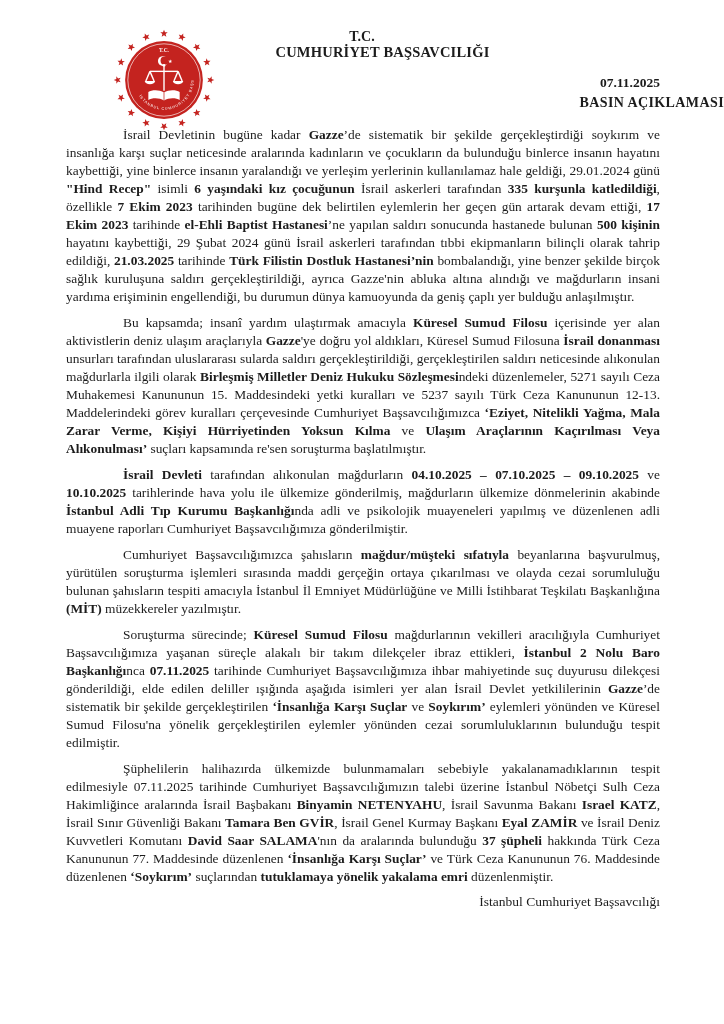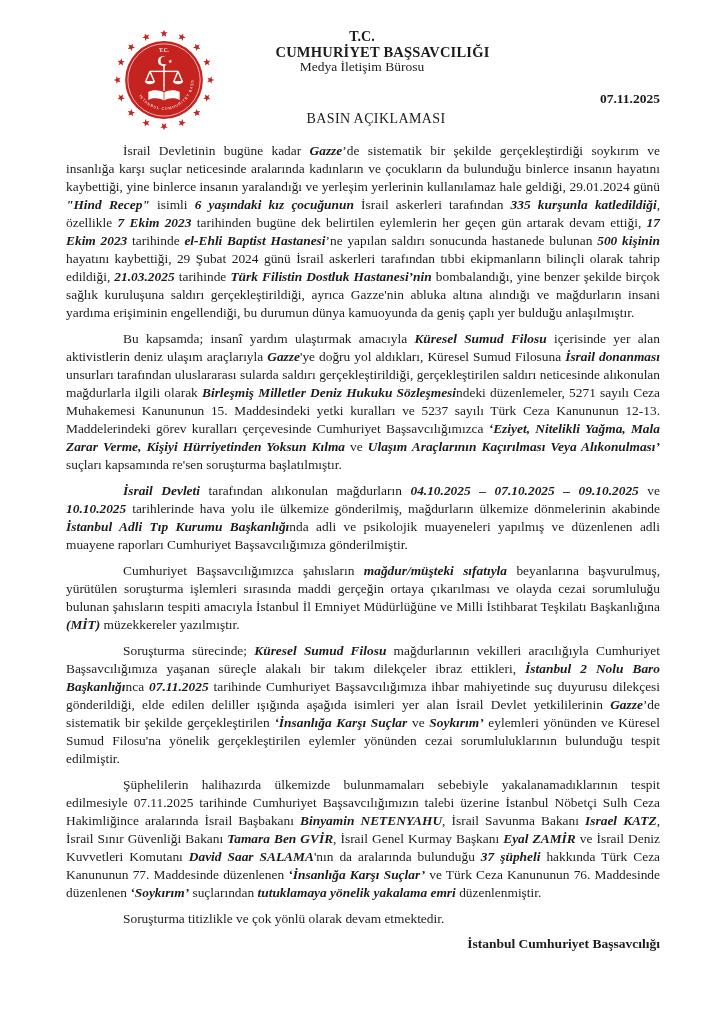--- a/index.html
+++ b/index.html
@@ -19,35 +19,35 @@
     padding-top:30px;text-align:center;line-height:14.5px;
   }
   .lh-tc,.lh-city,.lh-office{font-weight:bold;font-size:14px;}
   .lh-office{font-size:14.5px;letter-spacing:.2px;padding-left:41px;}
   .lh-bureau{font-size:13.5px;margin-top:1px;}
   .date-line{
     text-align:right;padding-right:64px;margin-top:16px;
     font-weight:bold;font-size:13.5px;
   }
   .doc-title{
-    text-align:center;font-weight:normal;font-size:14px;
+    text-align:right;font-weight:bold;font-size:14px;
     letter-spacing:.4px;margin-top:4px;padding-left:28px;
   }
   .doc-body{
     margin:15px 64px 0 66px;
     font-size:13.4px;line-height:18px;
     text-align:justify;
   }
   .doc-body p.para{
     margin:0 0 8px 0;text-indent:57px;
   }
-  .doc-body .b{font-weight:bold;font-style:italic;}
+  .doc-body .b{font-weight:bold;}
   .doc-body .i{}
   .signature{
-    text-align:right;font-weight:bold;font-size:13.5px;
+    text-align:right;font-weight:normal;font-size:13.5px;
     margin:8px 64px 0 0;
   }
 </style>
 </head>
 <body>
 
 <div class="page">
 
   <div class="logo">
     <svg viewBox="0 0 100 100" width="108" height="108" aria-hidden="true">
@@ -102,32 +102,30 @@
 
       <text font-size="3.4" fill="#ffffff" letter-spacing="0.9" font-family="Liberation Sans, sans-serif">
         <textPath href="#innerArcBottom" startOffset="18%">İSTANBUL  CUMHURİYET  BAŞSAVCILIĞI</textPath>
       </text>
     </svg>
   </div>
 
   <div class="letterhead">
     <div class="lh-tc">T.C.</div>
     <div class="lh-office">CUMHURİYET BAŞSAVCILIĞI</div>
-    <div class="lh-bureau">Medya İletişim Bürosu</div>
   </div>
 
   <div class="date-line">07.11.2025</div>
 
   <div class="doc-title">BASIN AÇIKLAMASI</div>
 
   <div class="doc-body" id="doc-body">
       <p class="para"><span>İsrail Devletinin bugüne kadar </span><span class="b">Gazze</span><span>’de sistematik bir şekilde gerçekleştirdiği soykırım ve insanlığa karşı suçlar neticesinde aralarında kadınların ve çocukların da bulunduğu binlerce insanın hayatını kaybettiği, yine binlerce insanın yaralandığı ve yerleşim yerlerinin kullanılamaz hale geldiği, 29.01.2024 günü </span><span class="b">"Hind Recep"</span><span> isimli </span><span class="b">6 yaşındaki kız çocuğunun</span><span> İsrail askerleri tarafından </span><span class="b">335 kurşunla katledildiği</span><span>, özellikle </span><span class="b">7 Ekim 2023</span><span> tarihinden bugüne dek belirtilen eylemlerin her geçen gün artarak devam ettiği, </span><span class="b">17 Ekim 2023</span><span> tarihinde </span><span class="b">el-Ehli Baptist Hastanesi</span><span>’ne yapılan saldırı sonucunda hastanede bulunan </span><span class="b">500 kişinin</span><span> hayatını kaybettiği, 29 Şubat 2024 günü İsrail askerleri tarafından tıbbi ekipmanların bilinçli olarak tahrip edildiği, </span><span class="b">21.03.2025</span><span> tarihinde </span><span class="b">Türk Filistin Dostluk Hastanesi’nin</span><span> bombalandığı, yine benzer şekilde birçok sağlık kuruluşuna saldırı gerçekleştirildiği, ayrıca Gazze'nin abluka altına alındığı ve mağdurların insani yardıma erişiminin engellendiği, bu durumun dünya kamuoyunda da geniş çaplı yer bulduğu anlaşılmıştır.</span></p>
       <p class="para"><span class="i">Bu kapsamda</span><span>; insanî yardım ulaştırmak amacıyla </span><span class="b">Küresel Sumud Filosu</span><span> içerisinde yer alan aktivistlerin deniz ulaşım araçlarıyla </span><span class="b">Gazze</span><span>'ye doğru yol aldıkları, Küresel Sumud Filosuna </span><span class="b">İsrail donanması</span><span> unsurları tarafından uluslararası sularda saldırı gerçekleştirildiği, gerçekleştirilen saldırı neticesinde alıkonulan mağdurlarla ilgili olarak </span><span class="b">Birleşmiş Milletler Deniz Hukuku Sözleşmesi</span><span>ndeki düzenlemeler, 5271 sayılı Ceza Muhakemesi Kanununun 15. Maddesindeki yetki kuralları ve 5237 sayılı Türk Ceza Kanununun 12-13. Maddelerindeki görev kuralları çerçevesinde Cumhuriyet Başsavcılığımızca </span><span class="b">‘Eziyet, Nitelikli Yağma, Mala Zarar Verme, Kişiyi Hürriyetinden Yoksun Kılma</span><span> ve </span><span class="b">Ulaşım Araçlarının Kaçırılması Veya Alıkonulması’</span><span> suçları kapsamında re'sen soruşturma başlatılmıştır.</span></p>
       <p class="para"><span class="b">İsrail Devleti</span><span> tarafından alıkonulan mağdurların </span><span class="b">04.10.2025 – 07.10.2025 – 09.10.2025</span><span> ve </span><span class="b">10.10.2025</span><span> tarihlerinde hava yolu ile ülkemize gönderilmiş, mağdurların ülkemize dönmelerinin akabinde </span><span class="b">İstanbul Adli Tıp Kurumu Başkanlığı</span><span>nda adli ve psikolojik muayeneleri yapılmış ve düzenlenen adli muayene raporları Cumhuriyet Başsavcılığımıza gönderilmiştir.</span></p>
       <p class="para"><span>Cumhuriyet Başsavcılığımızca şahısların </span><span class="b">mağdur/müşteki sıfatıyla</span><span> beyanlarına başvurulmuş, yürütülen soruşturma işlemleri sırasında maddi gerçeğin ortaya çıkarılması ve olayda cezai sorumluluğu bulunan şahısların tespiti amacıyla İstanbul İl Emniyet Müdürlüğüne ve Milli İstihbarat Teşkilatı Başkanlığına </span><span class="b">(MİT)</span><span> müzekkereler yazılmıştır.</span></p>
       <p class="para"><span>Soruşturma sürecinde; </span><span class="b">Küresel Sumud Filosu</span><span> mağdurlarının vekilleri aracılığıyla Cumhuriyet Başsavcılığımıza yaşanan süreçle alakalı bir takım dilekçeler ibraz ettikleri, </span><span class="b">İstanbul 2 Nolu Baro Başkanlığı</span><span>nca </span><span class="b">07.11.2025</span><span> tarihinde Cumhuriyet Başsavcılığımıza ihbar mahiyetinde suç duyurusu dilekçesi gönderildiği, elde edilen deliller ışığında aşağıda isimleri yer alan İsrail Devlet yetkililerinin </span><span class="b">Gazze</span><span>’de sistematik bir şekilde gerçekleştirilen </span><span class="b">‘İnsanlığa Karşı Suçlar</span><span> ve </span><span class="b">Soykırım’</span><span> eylemleri yönünden ve Küresel Sumud Filosu'na yönelik gerçekleştirilen eylemler yönünden cezai sorumluluklarının bulunduğu tespit edilmiştir.</span></p>
       <p class="para"><span>Şüphelilerin halihazırda ülkemizde bulunmamaları sebebiyle yakalanamadıklarının tespit edilmesiyle 07.11.2025 tarihinde Cumhuriyet Başsavcılığımızın talebi üzerine İstanbul Nöbetçi Sulh Ceza Hakimliğince aralarında İsrail Başbakanı </span><span class="b">Binyamin NETENYAHU</span><span>, İsrail Savunma Bakanı </span><span class="b">Israel KATZ</span><span>, İsrail Sınır Güvenliği Bakanı </span><span class="b">Tamara Ben GVİR</span><span>, İsrail Genel Kurmay Başkanı </span><span class="b">Eyal ZAMİR</span><span> ve İsrail Deniz Kuvvetleri Komutanı </span><span class="b">David Saar SALAMA</span><span>'nın da aralarında bulunduğu </span><span class="b">37 şüpheli</span><span> hakkında Türk Ceza Kanununun 77. Maddesinde düzenlenen </span><span class="b">‘İnsanlığa Karşı Suçlar’</span><span> ve Türk Ceza Kanununun 76. Maddesinde düzenlenen </span><span class="b">‘Soykırım’</span><span> suçlarından </span><span class="b">tutuklamaya yönelik yakalama emri</span><span> düzenlenmiştir.</span></p>
-      <p class="para"><span>Soruşturma titizlikle ve çok yönlü olarak devam etmektedir.</span></p>
     </div>
 
   <div class="signature">İstanbul Cumhuriyet Başsavcılığı</div>
 
 </div>
 
 </body></html>

